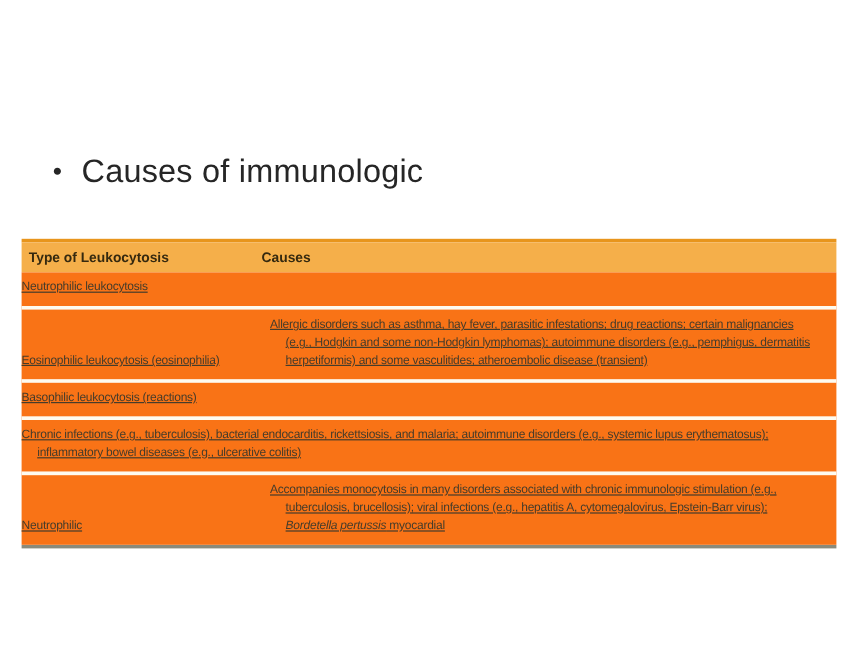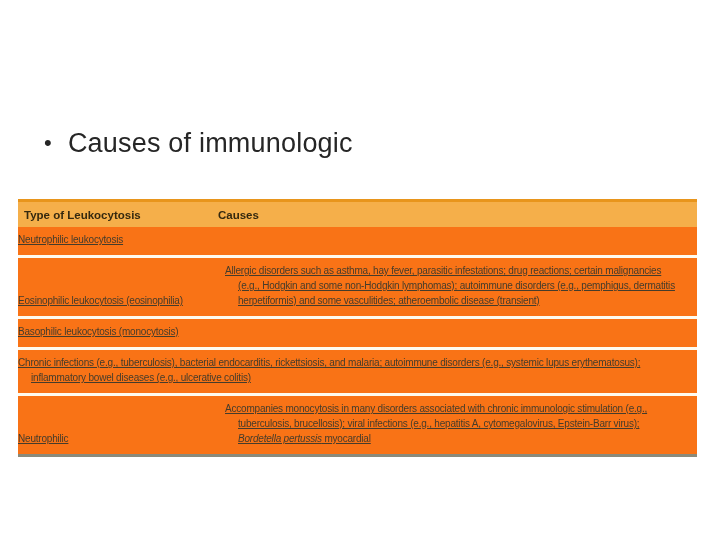--- a/index.html
+++ b/index.html
@@ -105,21 +105,21 @@
     <div class="t-row t-body">
       <div class="col-type hang">Neutrophilic leukocytosis</div>
     </div>
 
     <div class="t-row t-body">
       <div class="col-type hang">Eosinophilic leukocytosis (eosinophilia)</div>
       <div class="col-causes hang"><span>Allergic disorders such as asthma, hay fever, parasitic infestations; drug reactions; certain malignancies (e.g., Hodgkin and some non-Hodgkin lymphomas); autoimmune disorders (e.g., pemphigus, dermatitis herpetiformis) and some vasculitides; atheroembolic disease (transient)</span><span class="it"></span><span></span></div>
     </div>
 
     <div class="t-row t-body">
-      <div class="col-type hang">Basophilic leukocytosis (monocytosis)</div>
+      <div class="col-type hang">Basophilic leukocytosis (reactions)</div>
     </div>
 
     <div class="t-row t-body">
       <div class="col-causes hang"><span>Chronic infections (e.g., tuberculosis), bacterial endocarditis, rickettsiosis, and malaria; autoimmune disorders (e.g., systemic lupus erythematosus); inflammatory bowel diseases (e.g., ulcerative colitis)</span><span class="it"></span><span></span></div>
     </div>
 
     <div class="t-row t-body">
       <div class="col-type hang">Neutrophilic</div>
       <div class="col-causes hang"><span>Accompanies monocytosis in many disorders associated with chronic immunologic stimulation (e.g., tuberculosis, brucellosis); viral infections (e.g., hepatitis A, cytomegalovirus, Epstein-Barr virus); </span><span class="it">Bordetella pertussis</span><span> myocardial</span></div>
     </div>

